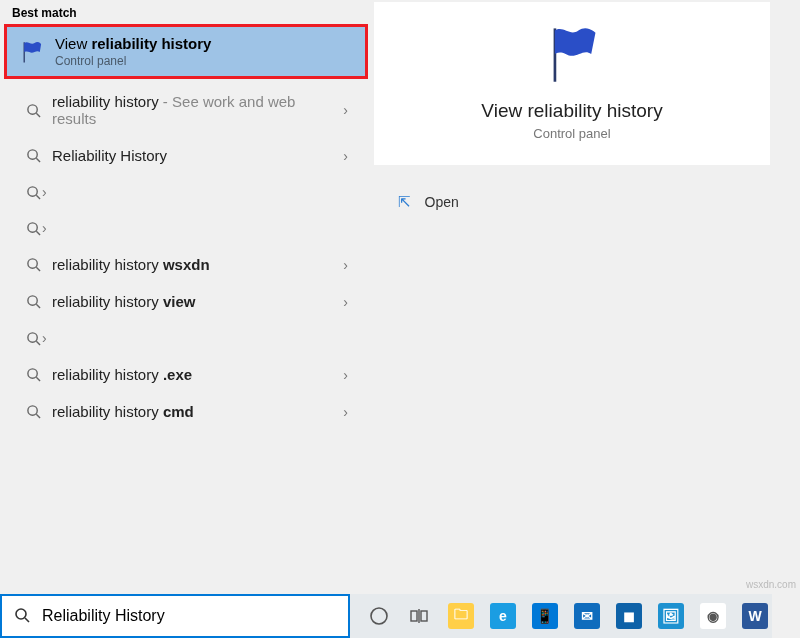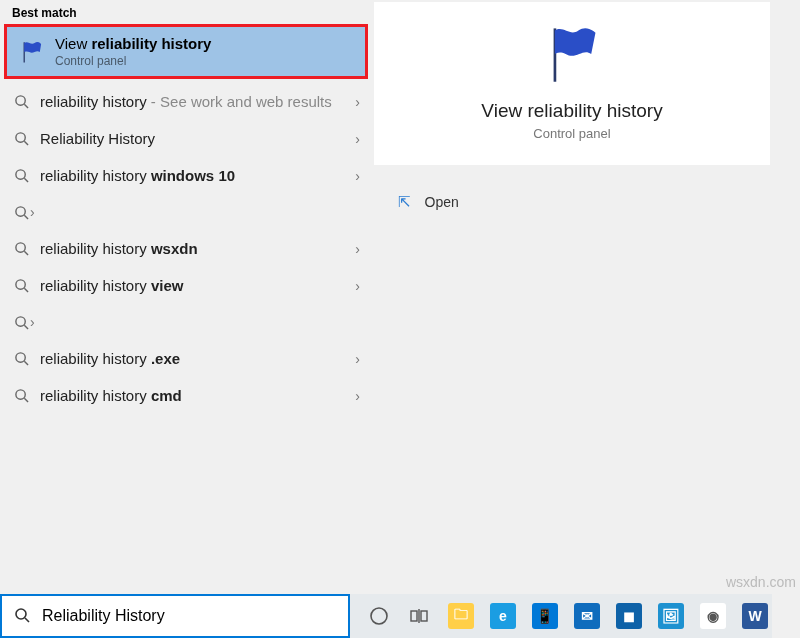--- a/index.html
+++ b/index.html
@@ -10,42 +10,42 @@
     .right { flex: 1; background: #f0f0f0; display: flex; flex-direction: column; }
     .section-hdr { font-size: 12px; font-weight: 600; padding: 6px 12px 4px 12px; color: #000; }
     .best-match { border: 3px solid #ed1c24; margin: 0 4px 4px 4px; }
     .best-inner { background: #9ec3e6; padding: 8px 12px; display: flex; align-items: center; gap: 10px; }
     .flag-sm svg { width: 26px; height: 26px; display: block; }
     .best-text { display: flex; flex-direction: column; }
     .best-title { font-size: 15px; }
     .best-title .bold { font-weight: 600; }
     .best-sub { font-size: 12px; color: #4a5a6a; margin-top: 2px; }
     .results { flex: 1; overflow: hidden; }
-    .result { display: flex; align-items: center; padding: 10px 12px; cursor: pointer; }
+    .result { display: flex; align-items: center; padding: 10px 24px; cursor: pointer; }
     .r-icon { width: 18px; display: flex; justify-content: center; color: #666; }
     .r-text { flex: 1; font-size: 15px; color: #222; padding-left: 10px; }
     .r-text .bold { font-weight: 600; }
     .r-text .dim { color: #888; }
     .r-chev { color: #777; font-size: 14px; }
     .hero { background: #fff; margin: 2px 2px 10px 2px; padding: 20px 10px 24px 10px; display: flex; flex-direction: column; align-items: center; }
     .flag-lg svg { width: 64px; height: 64px; display: block; }
     .hero-title { font-size: 19px; margin-top: 14px; color: #222; }
     .hero-sub { font-size: 13px; color: #777; margin-top: 4px; }
     .actions { padding: 8px 20px; }
     .action { display: flex; align-items: center; gap: 14px; padding: 10px 6px; cursor: pointer; font-size: 14px; color: #333; }
     .open-icon { color: #2d7dd2; font-size: 15px; }
     .search-wrap { height: 44px; width: 370px; background: #fff; border: 2px solid #0078d7; display: flex; align-items: center; padding: 0 12px; gap: 12px; }
     .search-wrap .s-icon { color: #333; }
     .search-input { flex: 1; border: none; outline: none; font-size: 16px; font-family: inherit; }
     .taskbar { height: 44px; background: #e6eaed; display: flex; align-items: center; }
     .tb-right { flex: 1; display: flex; align-items: center; gap: 10px; padding-left: 14px; }
     .tb-icon { width: 30px; height: 30px; display: flex; align-items: center; justify-content: center; font-size: 18px; }
     .tb-app { width: 34px; height: 34px; display: flex; align-items: center; justify-content: center; }
     .tb-app .sq { width: 26px; height: 26px; border-radius: 3px; display: flex; align-items: center; justify-content: center; color: #fff; font-size: 14px; font-weight: 600; }
-    .watermark { position: fixed; bottom: 48px; right: 4px; font-size: 14px; color: #bbb; }
+    .watermark { position: fixed; bottom: 48px; right: 4px; font-size: 10px; color: #bbb; }
   </style>
 </head>
 <body>
 
 <div class="root">
   <div class="main">
     <div class="left">
       <div class="section-hdr">Best match</div>
 
       <div class="best-match">
@@ -87,21 +87,20 @@
             <span class="r-text"><span>Reliability History</span><span class="bold"></span><span></span></span>
             <span class="r-chev">›</span>
           </div>
           <div class="result">
             <span class="r-icon">
               <svg width="15" height="15" viewBox="0 0 16 16">
                 <circle cx="7" cy="7" r="5" stroke="#666" stroke-width="1.5" fill="none"></circle>
                 <line x1="11" y1="11" x2="15" y2="15" stroke="#666" stroke-width="1.5"></line>
               </svg>
             </span>
-            <span class="r-text"><span>reliability history </span><span class="bold">windows 10</span><span></span></span>
             <span class="r-chev">›</span>
           </div>
           <div class="result">
             <span class="r-icon">
               <svg width="15" height="15" viewBox="0 0 16 16">
                 <circle cx="7" cy="7" r="5" stroke="#666" stroke-width="1.5" fill="none"></circle>
                 <line x1="11" y1="11" x2="15" y2="15" stroke="#666" stroke-width="1.5"></line>
               </svg>
             </span>
             <span class="r-chev">›</span>

